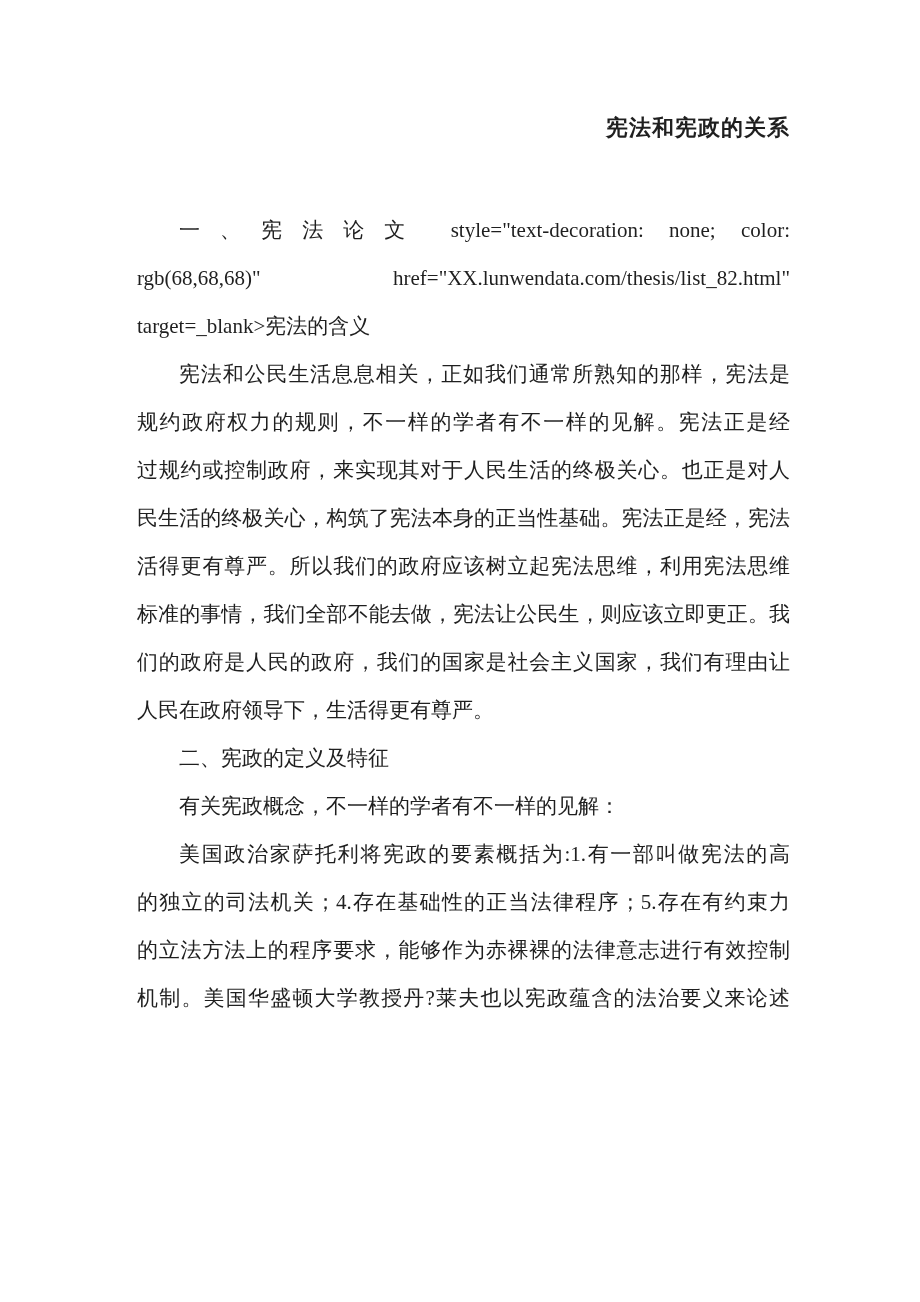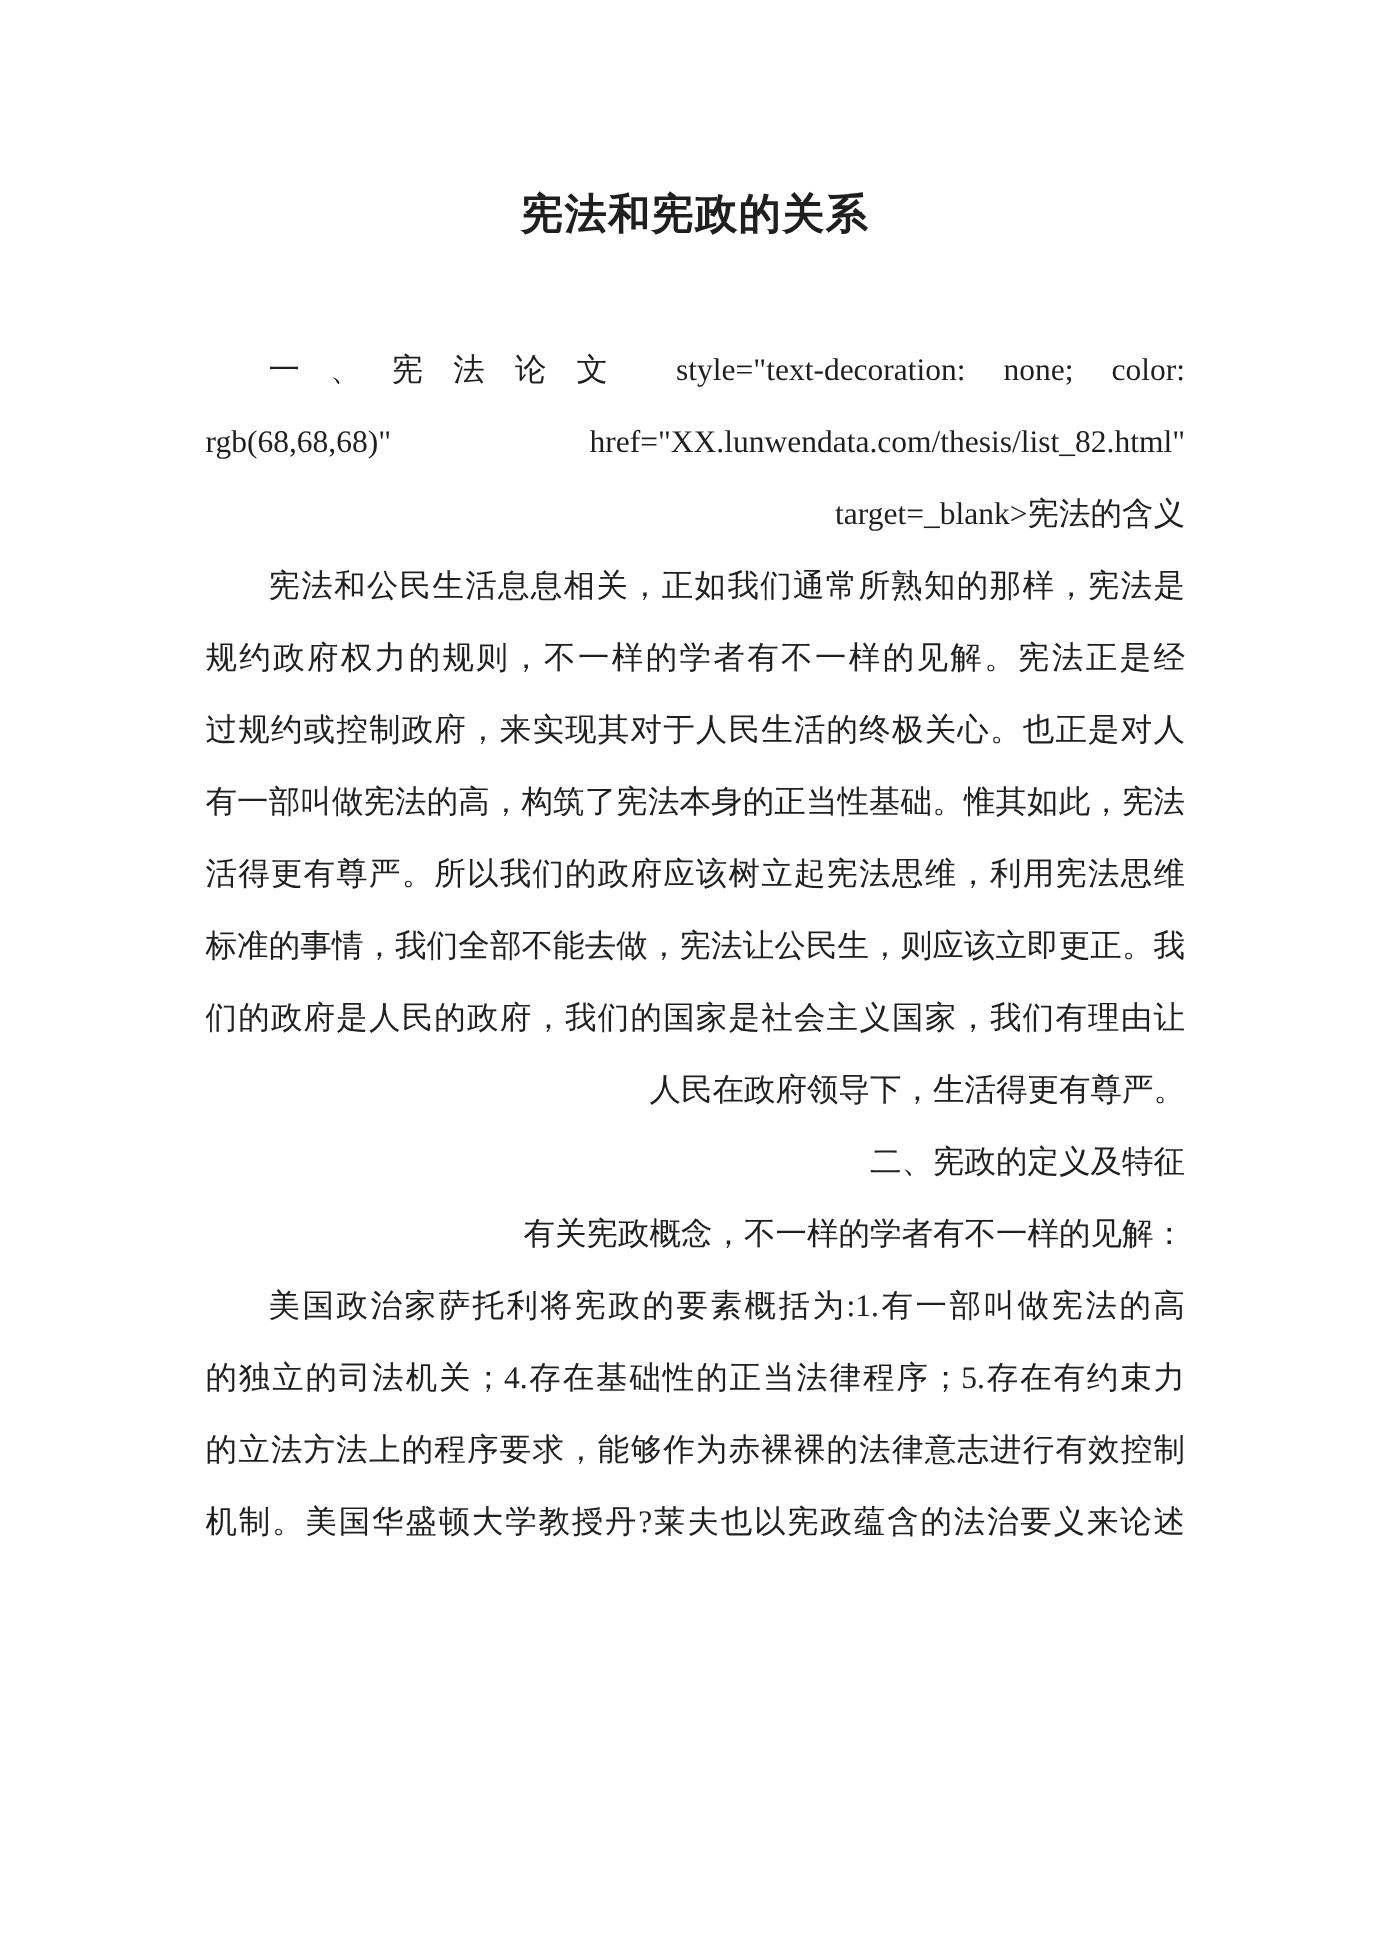--- a/index.html
+++ b/index.html
@@ -13,39 +13,39 @@
     height: 1302px;
     margin: 0 auto;
     background: #ffffff;
     box-sizing: border-box;
     padding: 106px 130px 0 137px;
     overflow: hidden;
     font-family: "Liberation Serif", "DejaVu Serif", serif;
     color: #1f1f1f;
   }
   .doc-title {
-    margin: 16px;
-    font-size: 28px;
+    margin: 0;
+    font-size: 22px;
     font-weight: bold;
-    text-align: center;
+    text-align: right;
     line-height: 44px;
     letter-spacing: 1px;
   }
   .doc-body {
     margin-top: 56px;
   }
   .paragraph {
     margin: 0;
   }
   .line {
     font-size: 21px;
     line-height: 48px;
     height: 48px;
     overflow: hidden;
-    text-align: right;
+    text-align: left;
     word-break: break-all;
   }
   .line.indent {
     text-indent: 2em;
   }
   .line.justify {
     text-align: justify;
     text-align-last: justify;
   }
 </style>
@@ -57,21 +57,21 @@
   <div class="doc-body">
       <div class="paragraph">
         <div class="line indent justify">一、宪法论文 style="text-decoration: none; color:</div>
         <div class="line justify">rgb(68,68,68)" href="XX.lunwendata.com/thesis/list_82.html"</div>
         <div class="line">target=_blank&gt;宪法的含义</div>
       </div>
       <div class="paragraph">
         <div class="line indent justify">宪法和公民生活息息相关，正如我们通常所熟知的那样，宪法是</div>
         <div class="line justify">规约政府权力的规则，不一样的学者有不一样的见解。宪法正是经</div>
         <div class="line justify">过规约或控制政府，来实现其对于人民生活的终极关心。也正是对人</div>
-        <div class="line justify">有一部叫做宪法的高，构筑了宪法本身的正当性基础。惟其如此，宪法</div>
+        <div class="line justify">民生活的终极关心，构筑了宪法本身的正当性基础。宪法正是经，宪法</div>
         <div class="line justify">活得更有尊严。所以我们的政府应该树立起宪法思维，利用宪法思维</div>
         <div class="line justify">标准的事情，我们全部不能去做，宪法让公民生，则应该立即更正。我</div>
         <div class="line justify">们的政府是人民的政府，我们的国家是社会主义国家，我们有理由让</div>
         <div class="line">人民在政府领导下，生活得更有尊严。</div>
       </div>
       <div class="paragraph">
         <div class="line indent">二、宪政的定义及特征</div>
       </div>
       <div class="paragraph">
         <div class="line indent">有关宪政概念，不一样的学者有不一样的见解：</div>

